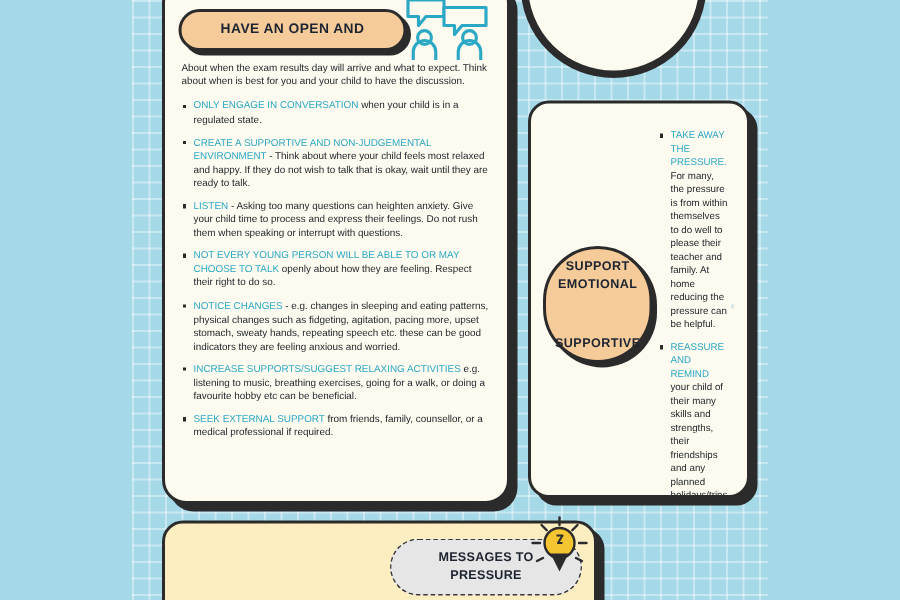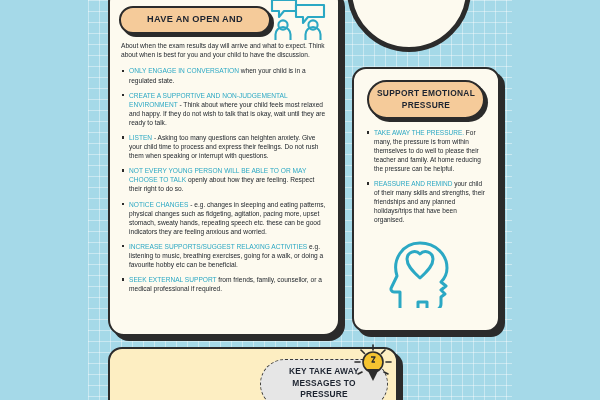--- a/index.html
+++ b/index.html
@@ -55,20 +55,21 @@
     align-items: center;
     justify-content: center;
     background: #f5cb9a;
     border: 2.5px solid #2b2b2b;
     border-radius: 999px;
     box-shadow: 3px 3px 0 #2b2b2b;
     color: #1d2430;
     font-weight: 700;
     letter-spacing: 0.3px;
     text-align: center;
+    gap: 27px;
   }
   #main-title-pill {
     width: 152px;
     padding: 5px 8px 6px;
     font-size: 9.2px;
     line-height: 13px;
     margin-top: 12px;
   }
 
   #speech-icon {
@@ -109,21 +110,21 @@
   #right-card {
     left: 352px; top: 67px;
     width: 148px; height: 265px;
     border-radius: 14px;
     overflow: hidden;
   }
   #right-inner {
     position: absolute; inset: 0;
     padding: 8px 8px 4px 8px;
     display: flex;
-    flex-direction: column;
+    flex-direction: row;
     align-items: center;
   }
   #right-title-pill {
     width: 118px;
     padding: 5px 6px 6px;
     font-size: 8.4px;
     line-height: 12px;
     margin-top: 3px;
   }
   #right-card ul.bullets {
@@ -228,42 +229,41 @@
       </ul>
 
     </div>
   </div>
 
   <div class="card" id="right-card">
     <div id="right-inner">
 
       <div class="pill" id="right-title-pill">
         <span>SUPPORT EMOTIONAL</span>
-        <span>PRESSURE</span>
+        <span>SUPPORTIVE</span>
       </div>
 
       <ul class="bullets">
         <li><span class="hl">TAKE AWAY THE PRESSURE.</span><span> For many, the pressure is from within themselves to do well to please their teacher and family. At home reducing the pressure can be helpful.</span></li>
         <li><span class="hl">REASSURE AND REMIND</span><span> your child of their many skills and strengths, their friendships and any planned holidays/trips that have been organised.</span></li>
       </ul>
 
       <svg id="head-heart-icon" viewBox="0 0 86 74">
         <g fill="none" stroke="#2ba8c4" stroke-width="3" stroke-linejoin="round" stroke-linecap="round">
           <path d="M17 74 V58 h-6 a3 3 0 0 1 -2.6 -4.5 L14 42 C9 26 19 9 37 9 c16 0 27 12 27 25 0 7 -3 11 -6 14 l5 4 -5 4 4 4 -4 3 v7 a6 6 0 0 1 -6 6 h-8 v-8 h-9 v10"></path>
           <path d="M37 44 c-9 -8 -13 -13 -13 -19 a7.5 7.5 0 0 1 13 -5 a7.5 7.5 0 0 1 13 5 c0 6 -4 11 -13 19 z"></path>
         </g>
       </svg>
 
     </div>
   </div>
 
   <div class="card" id="bottom-card">
     <div id="bottom-inner">
       <div id="key-pill">
-        <div>KEY TAKE AWAY</div>
         <div>MESSAGES TO PRESSURE</div>
       </div>
       <svg id="bulb-icon" viewBox="0 0 44 44">
         <g stroke="#2b2b2b" stroke-width="1.6" stroke-linecap="round">
           <line x1="22" y1="2" x2="22" y2="7"></line>
           <line x1="10" y1="7" x2="13.5" y2="10.5"></line>
           <line x1="34" y1="7" x2="30.5" y2="10.5"></line>
           <line x1="4" y1="19" x2="9" y2="19"></line>
           <line x1="40" y1="19" x2="35" y2="19"></line>
           <line x1="7" y1="31" x2="11" y2="29"></line>

